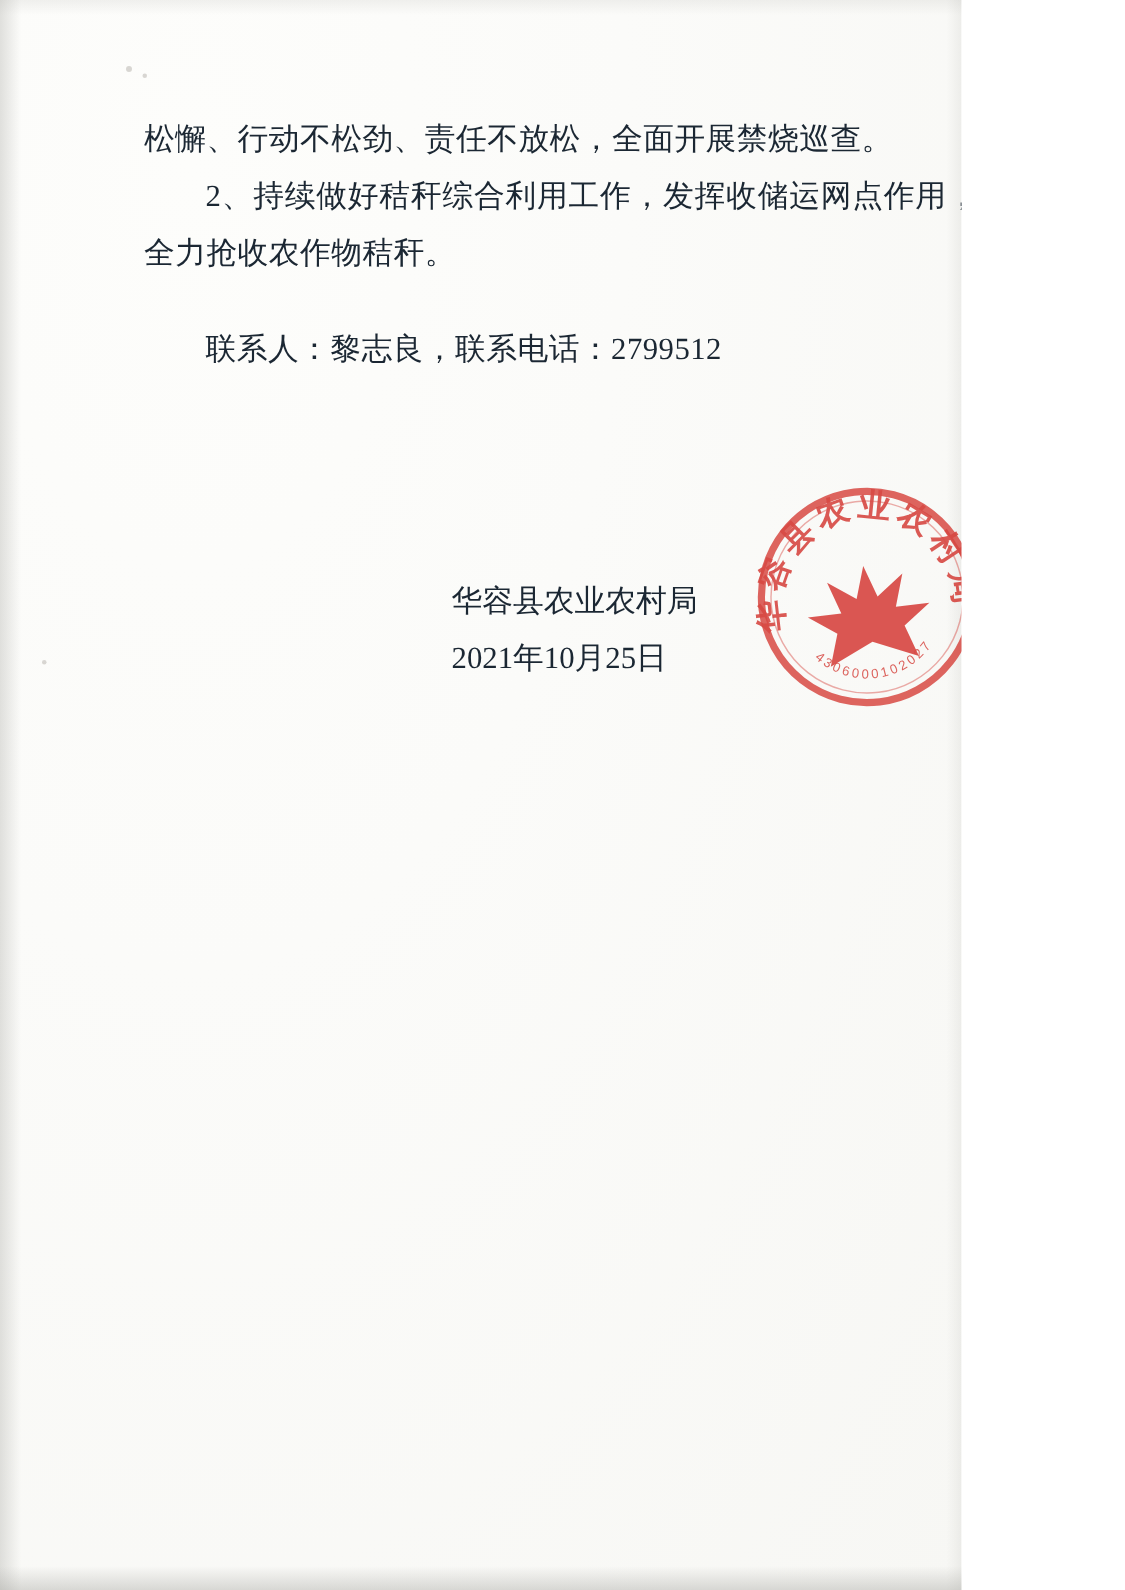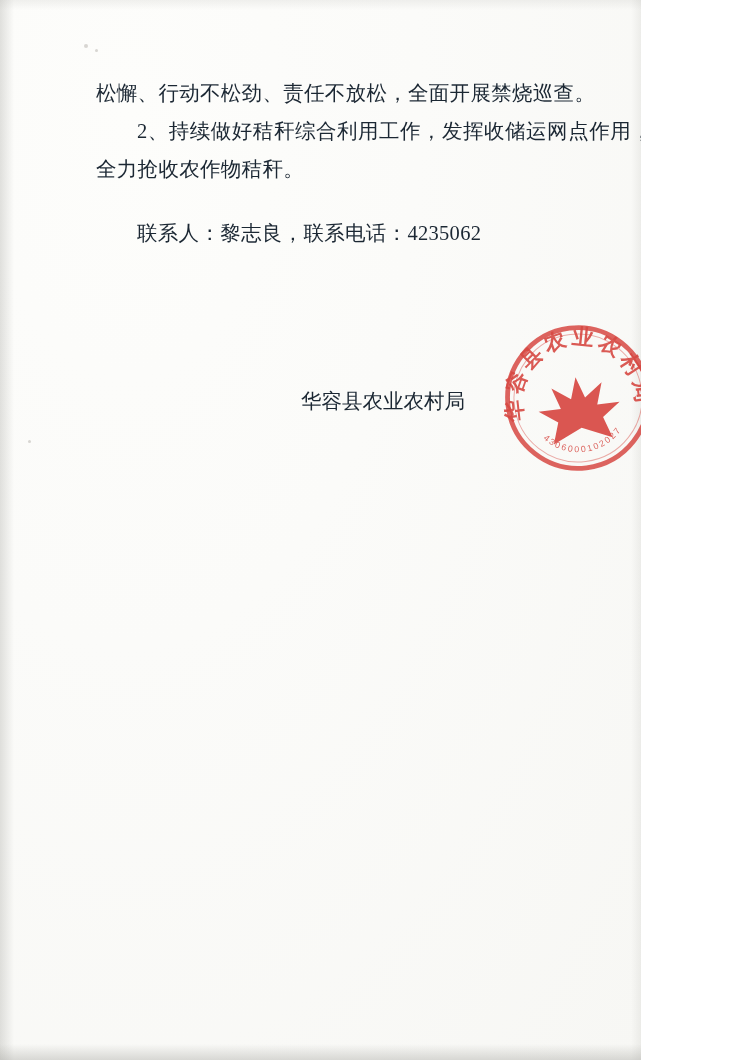--- a/index.html
+++ b/index.html
@@ -134,36 +134,37 @@
   <div class="speck" style="left:84px; top:44px; width:4px; height:4px;"></div>
   <div class="speck" style="left:95px; top:49px; width:3px; height:3px;"></div>
   <div class="speck" style="left:28px; top:440px; width:3px; height:3px;"></div>
   <div class="speck" style="left:669px; top:292px; width:3px; height:3px;"></div>
   <div class="speck" style="left:723px; top:440px; width:4px; height:4px;"></div>
   <div class="bind-hole" style="left:722px; top:250px; width:3px; height:46px;"></div>
 
   <div class="body-text">
     <p class="para">松懈、行动不松劲、责任不放松，全面开展禁烧巡查。</p>
     <p class="para indent">2、持续做好秸秆综合利用工作，发挥收储运网点作用，全力抢收农作物秸秆。</p>
-    <p class="para indent gap-top">联系人：黎志良，联系电话：4235062</p>
+    <p class="para indent gap-top">联系人：黎志良，联系电话：2799512</p>
   </div>
 
   <svg class="seal" viewBox="0 0 200 200">
     <g transform="rotate(-7 100 100)">
       <circle cx="100" cy="100" r="88" fill="none" stroke="#d2302a" stroke-width="6" opacity="0.85"></circle>
       <circle cx="100" cy="100" r="80" fill="none" stroke="#d2302a" stroke-width="1.2" opacity="0.45"></circle>
       <path id="sealArcTop" d="M 28 105 A 72 72 0 0 1 172 105" fill="none" stroke="none"></path>
       <text fill="#d2302a" font-size="27" font-family="'Liberation Serif', serif" font-weight="bold" letter-spacing="5" opacity="0.9">
         <textPath href="#sealArcTop" startOffset="50%" text-anchor="middle">华容县农业农村局</textPath>
       </text>
       <path id="sealArcBottom" d="M 36 118 A 66 66 0 0 0 164 118" fill="none" stroke="none"></path>
       <text fill="#d2302a" font-size="11" font-family="'Liberation Sans', sans-serif" letter-spacing="2.5" opacity="0.85">
         <textPath href="#sealArcBottom" startOffset="50%" text-anchor="middle">4306000102027</textPath>
       </text>
       <polygon points="100,74 108.8,100.6 131.6,84.2 122.9,111 151,111 128.2,127.4 137,154 100,137.6 63,154 71.8,127.4 49,111 77.1,111 68.4,84.2 91.2,100.6" fill="#d2302a" opacity="0.92"></polygon>
     </g>
   </svg>
 
   <div class="signature">
     <div class="sig-line">华容县农业农村局</div>
+    <div class="sig-line">2021年10月25日</div>
   </div>
 
 </div>
 
 </body></html>

